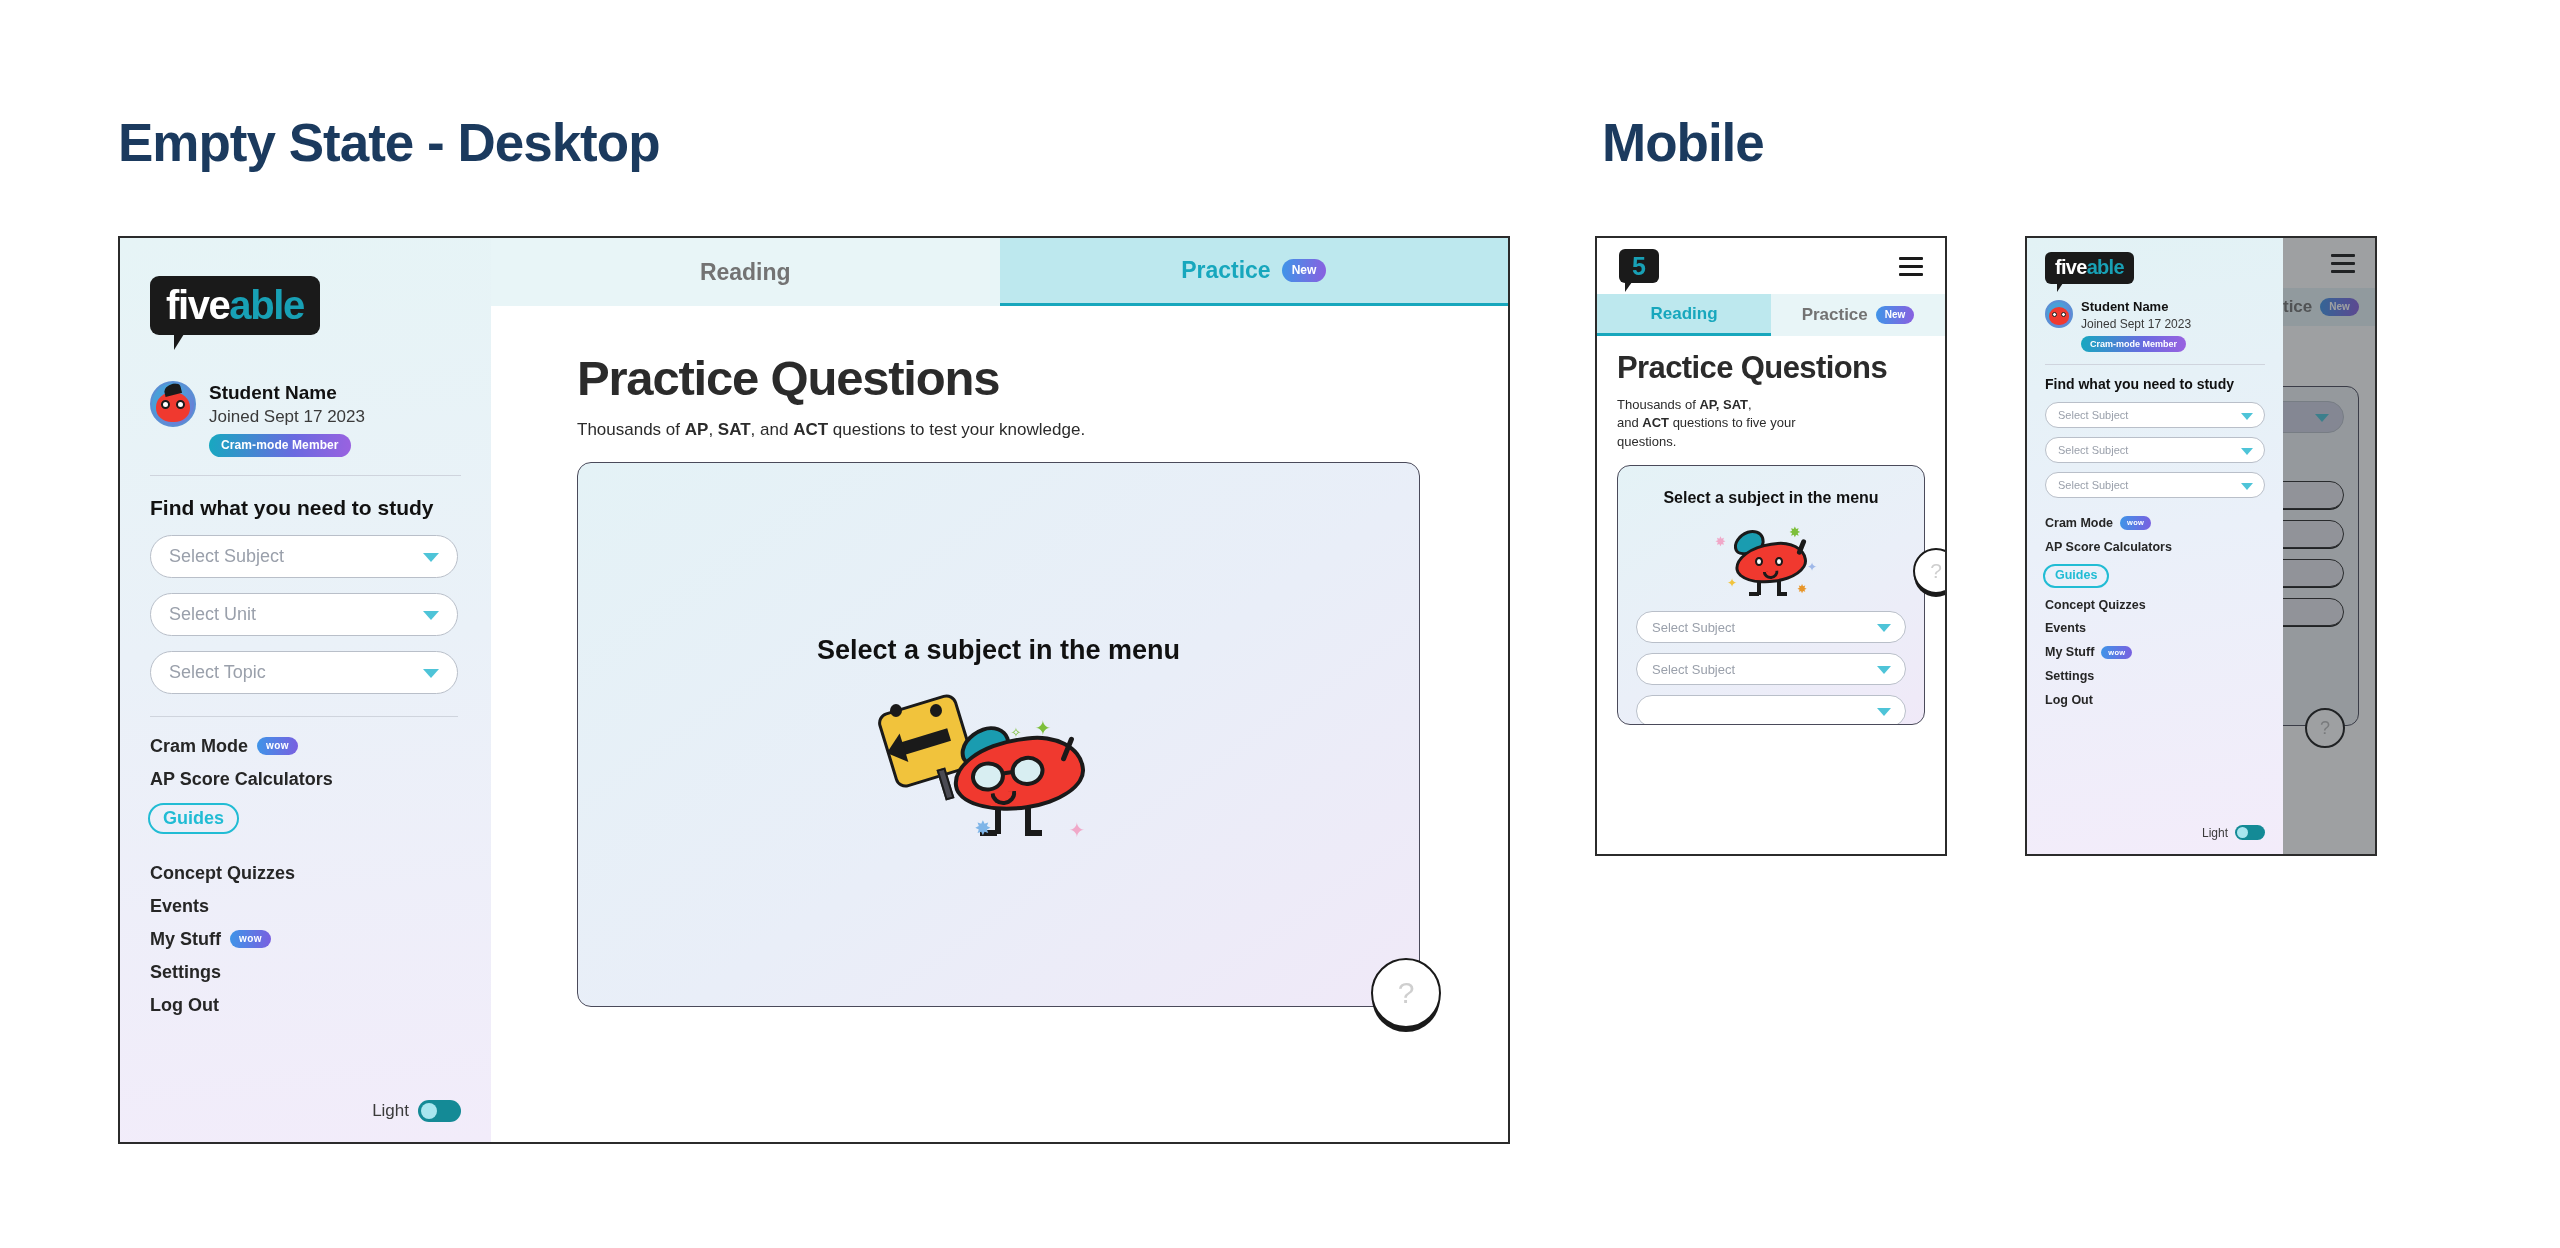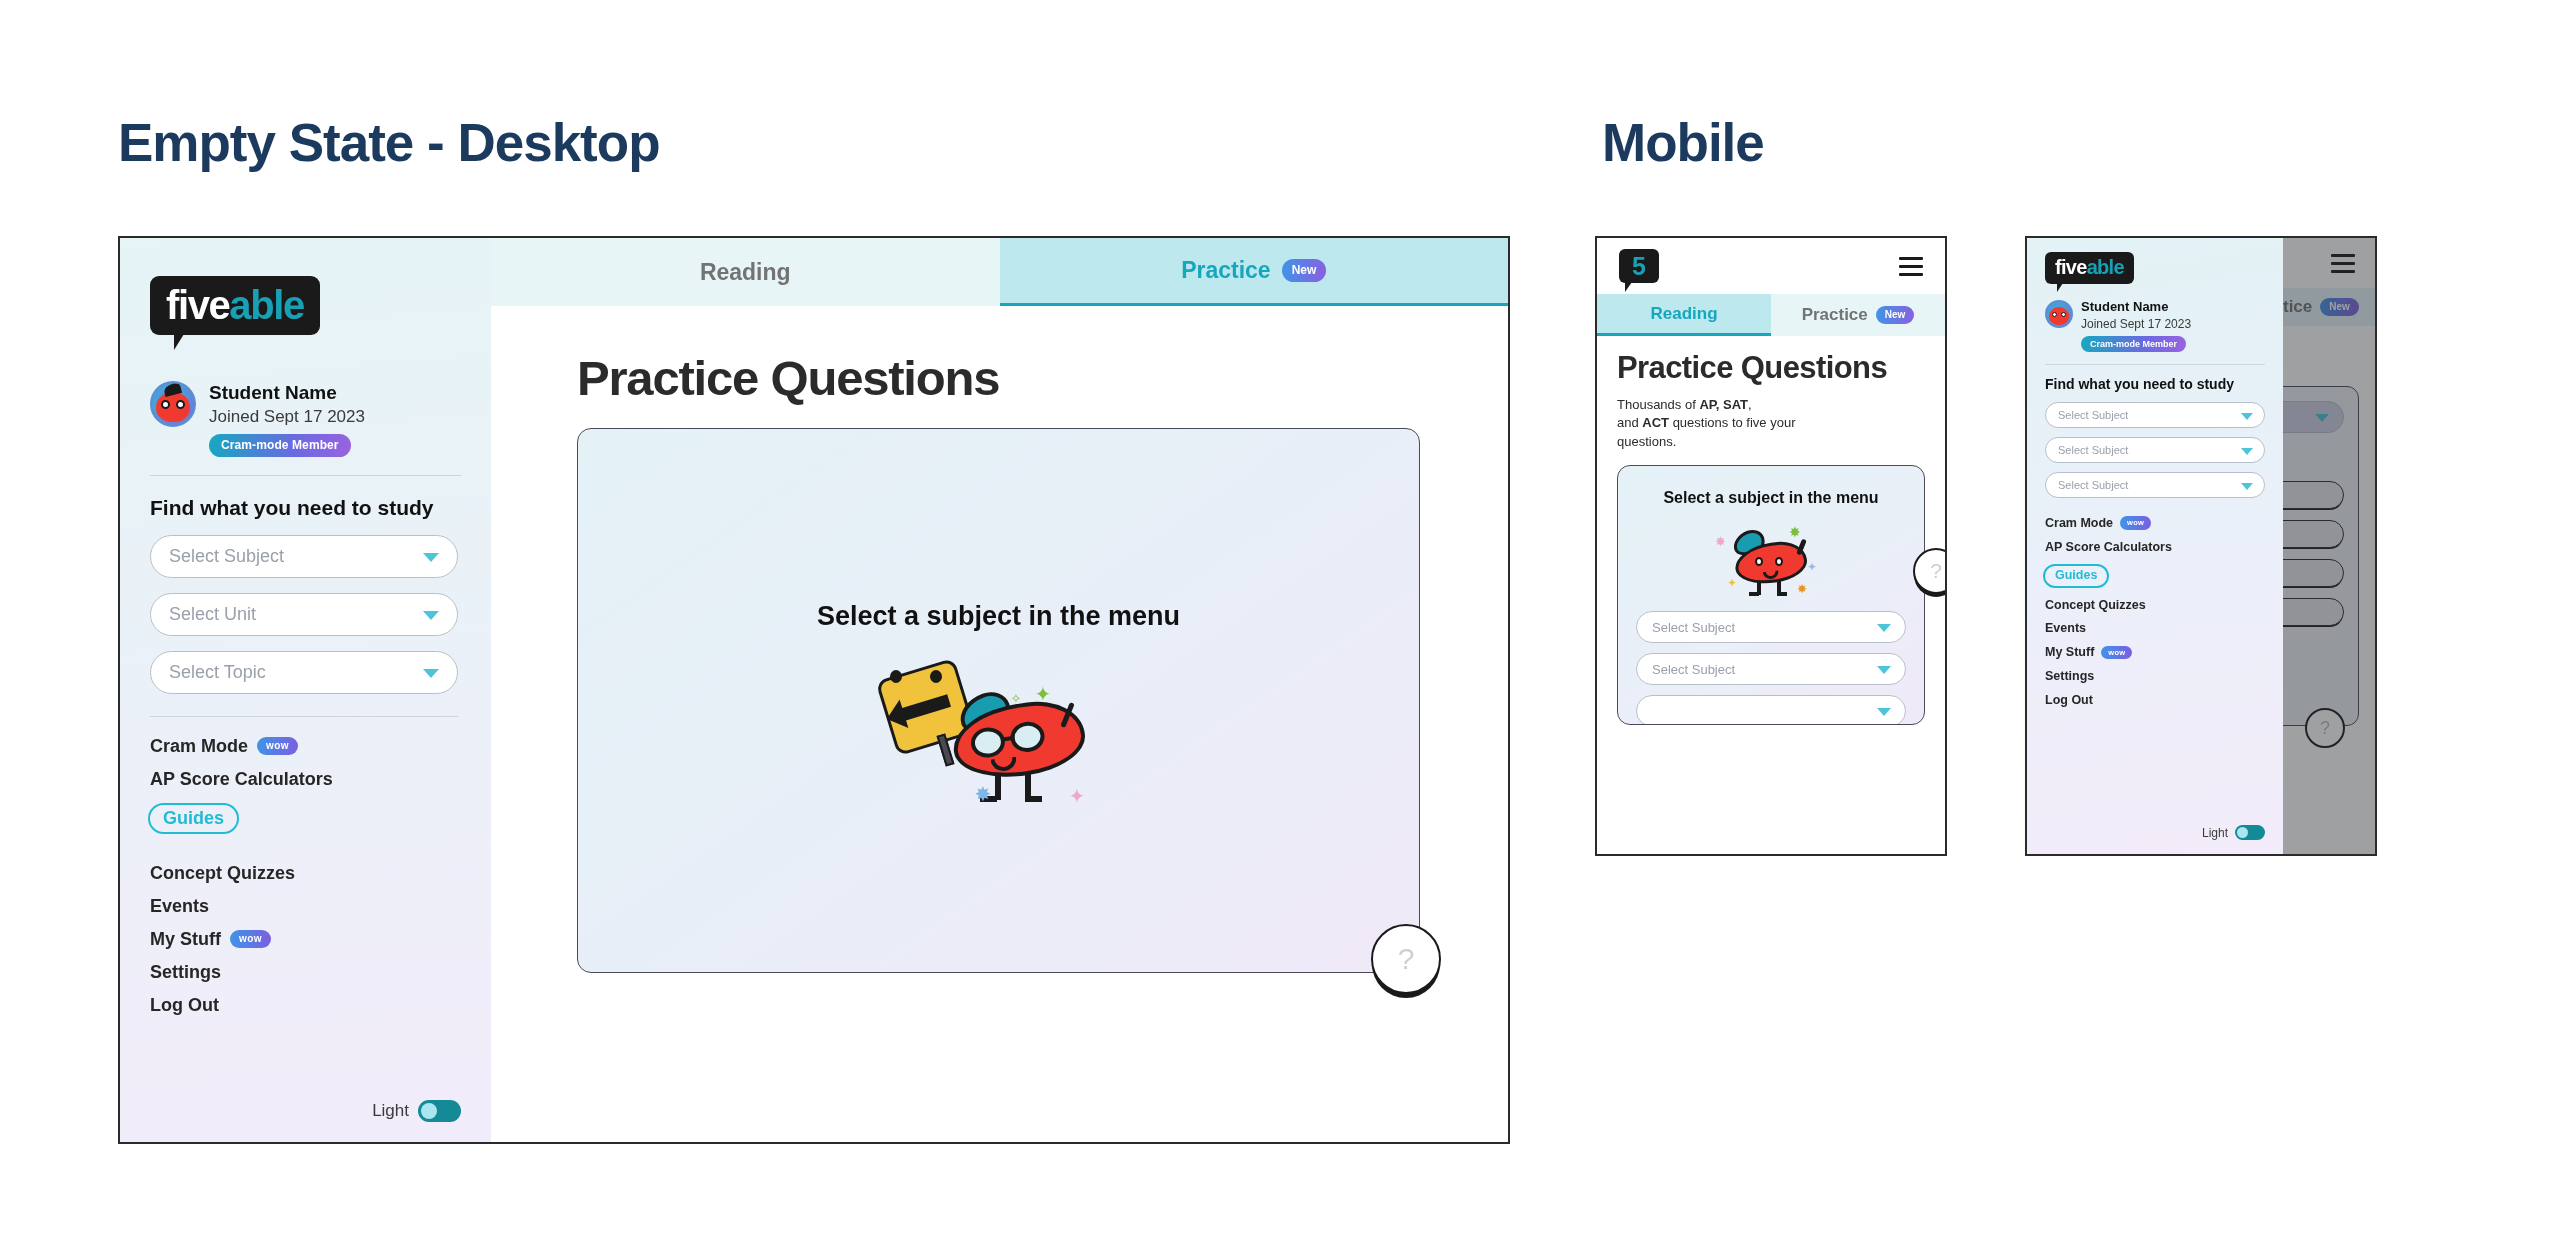--- a/index.html
+++ b/index.html
@@ -517,20 +517,21 @@
           <span>Reading</span>
         </div>
         <div class="tab active">
           <span>Practice</span>
           <span class="new-pill">New</span>
         </div>
       </div>
 
       <div class="main-body">
         <div class="h1">Practice Questions</div>
+        <div class="sub"><span>Thousands of </span><b>AP</b><span>, </span><b>SAT</b><span>, and </span><b>ACT</b><span> questions to test your knowledge.</span></div>
 
         <div class="empty-card">
           <div class="empty-title">Select a subject in the menu</div>
 
           <div class="mascot">
             <div class="spark s1">✦</div>
             <div class="spark s4">✧</div>
             <div class="m-sign">
                 <div class="m-arrow"></div>
               </div>

